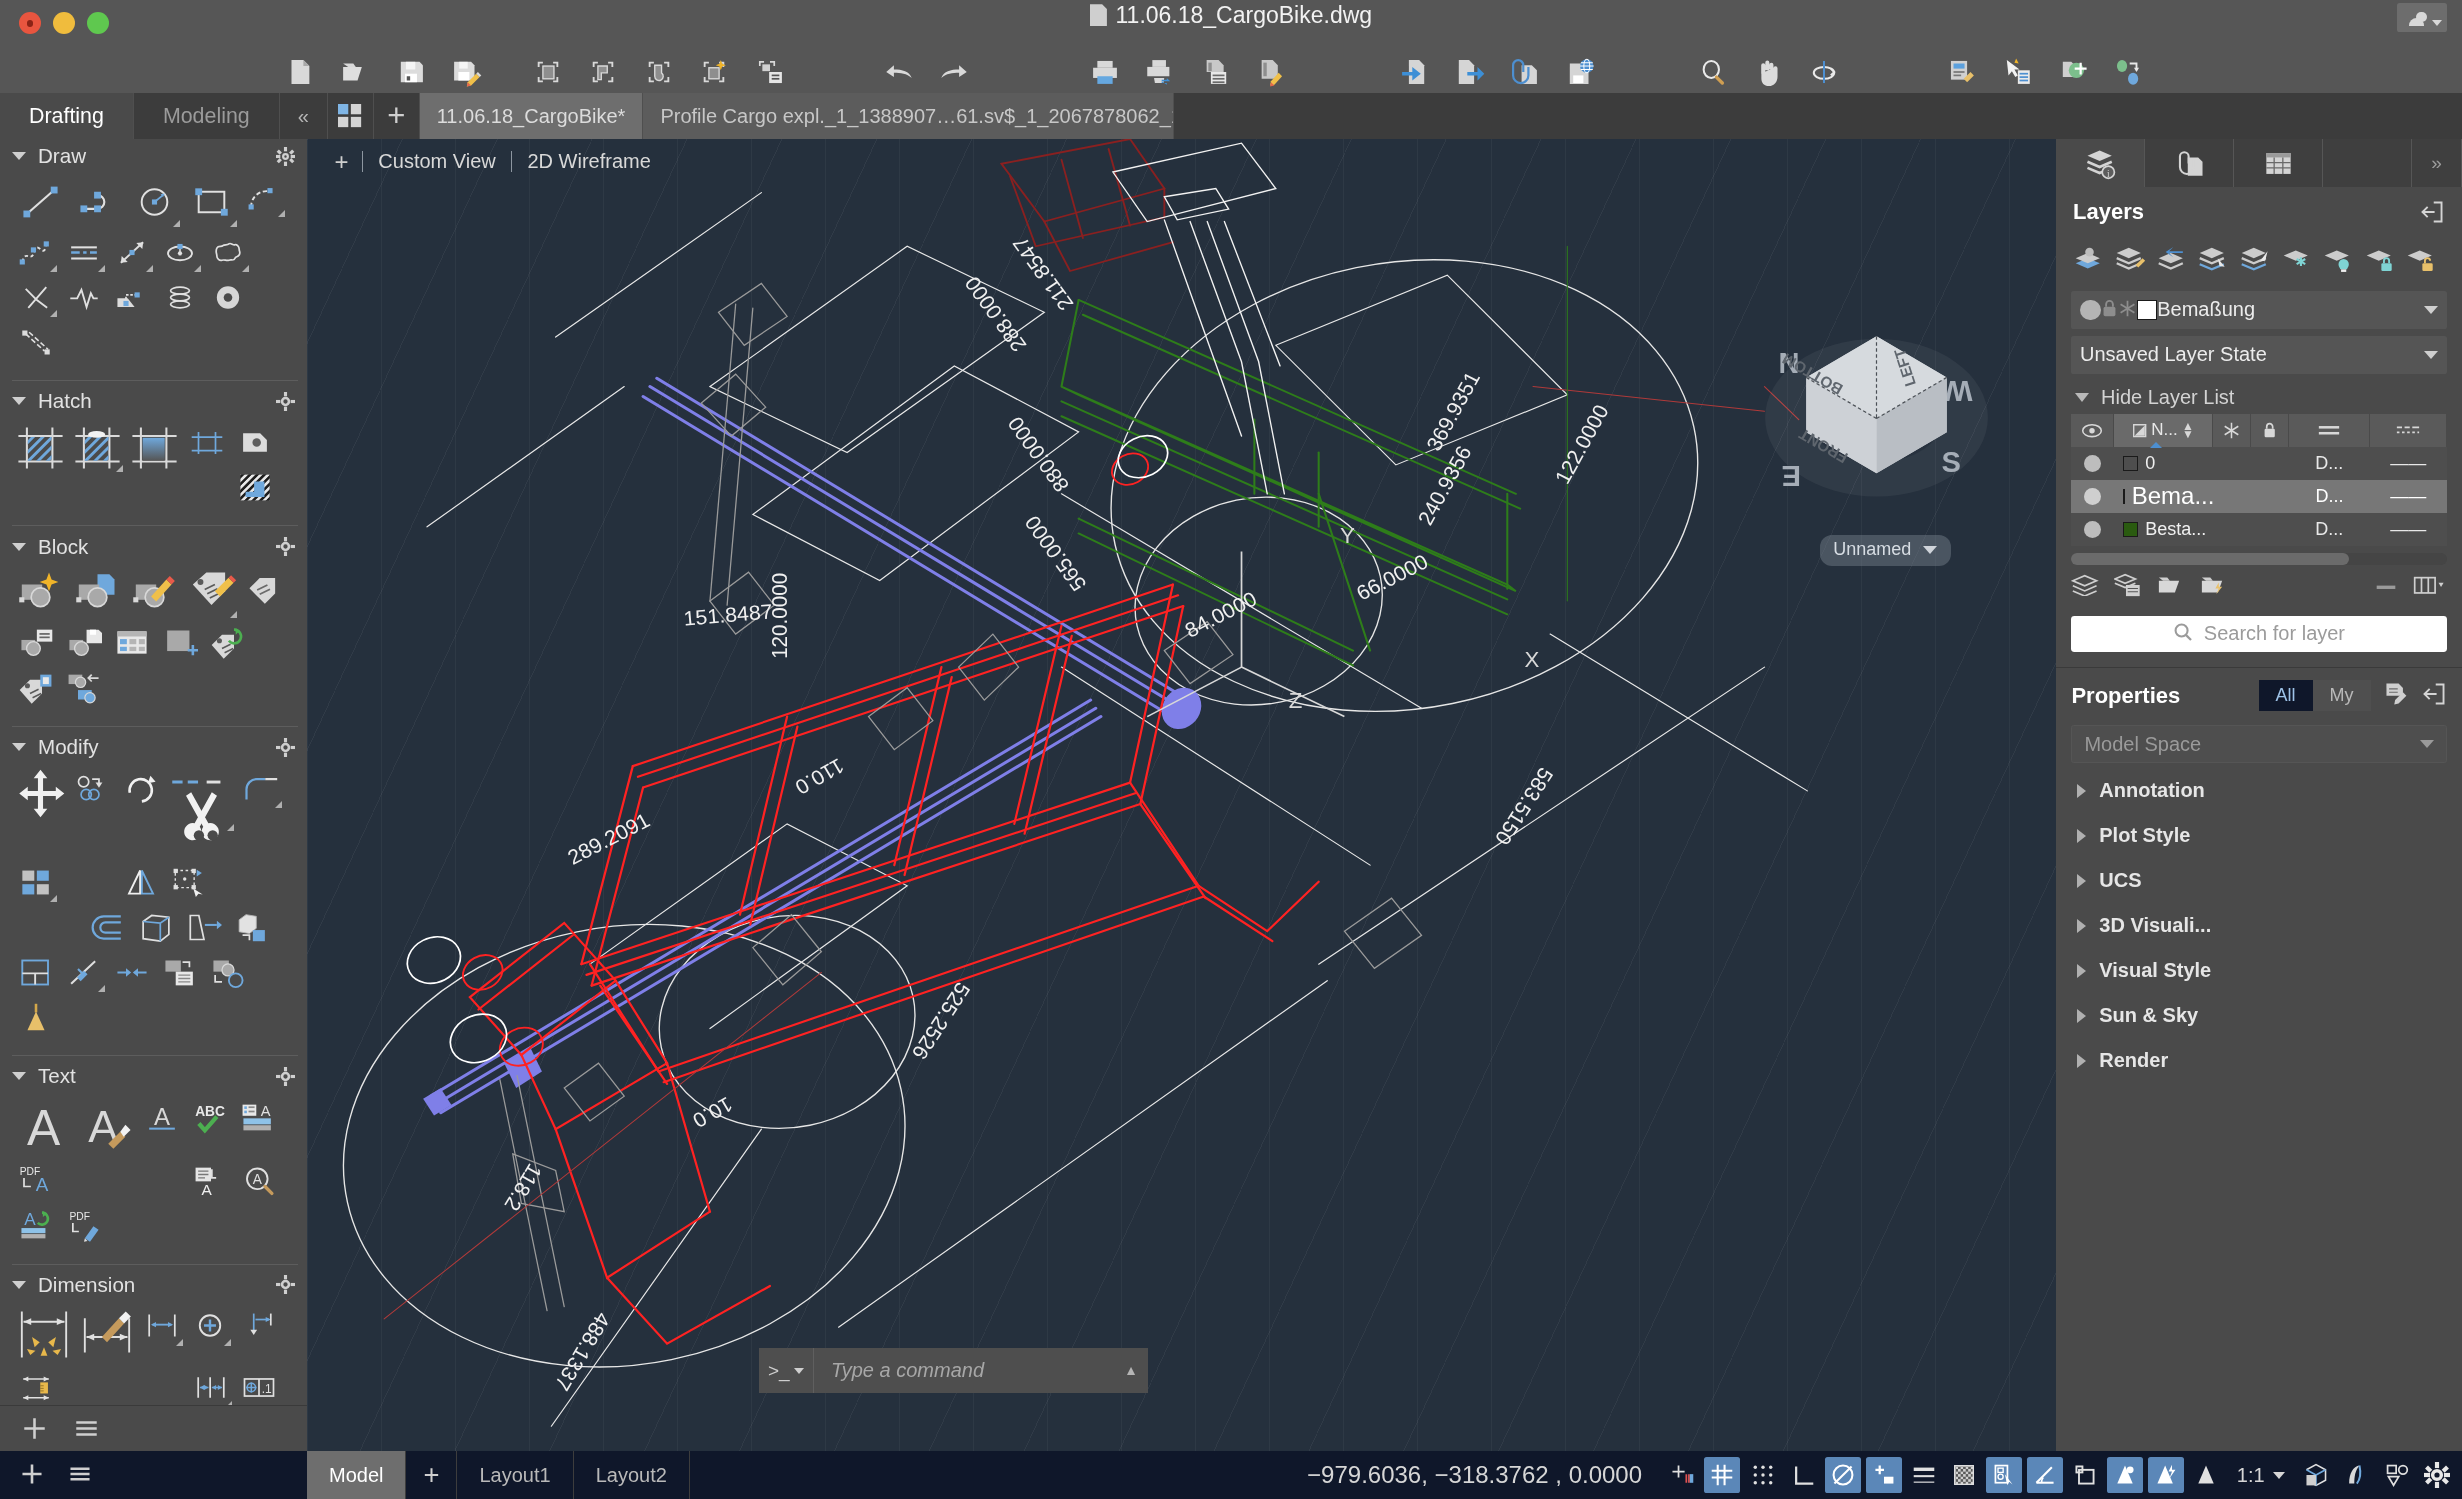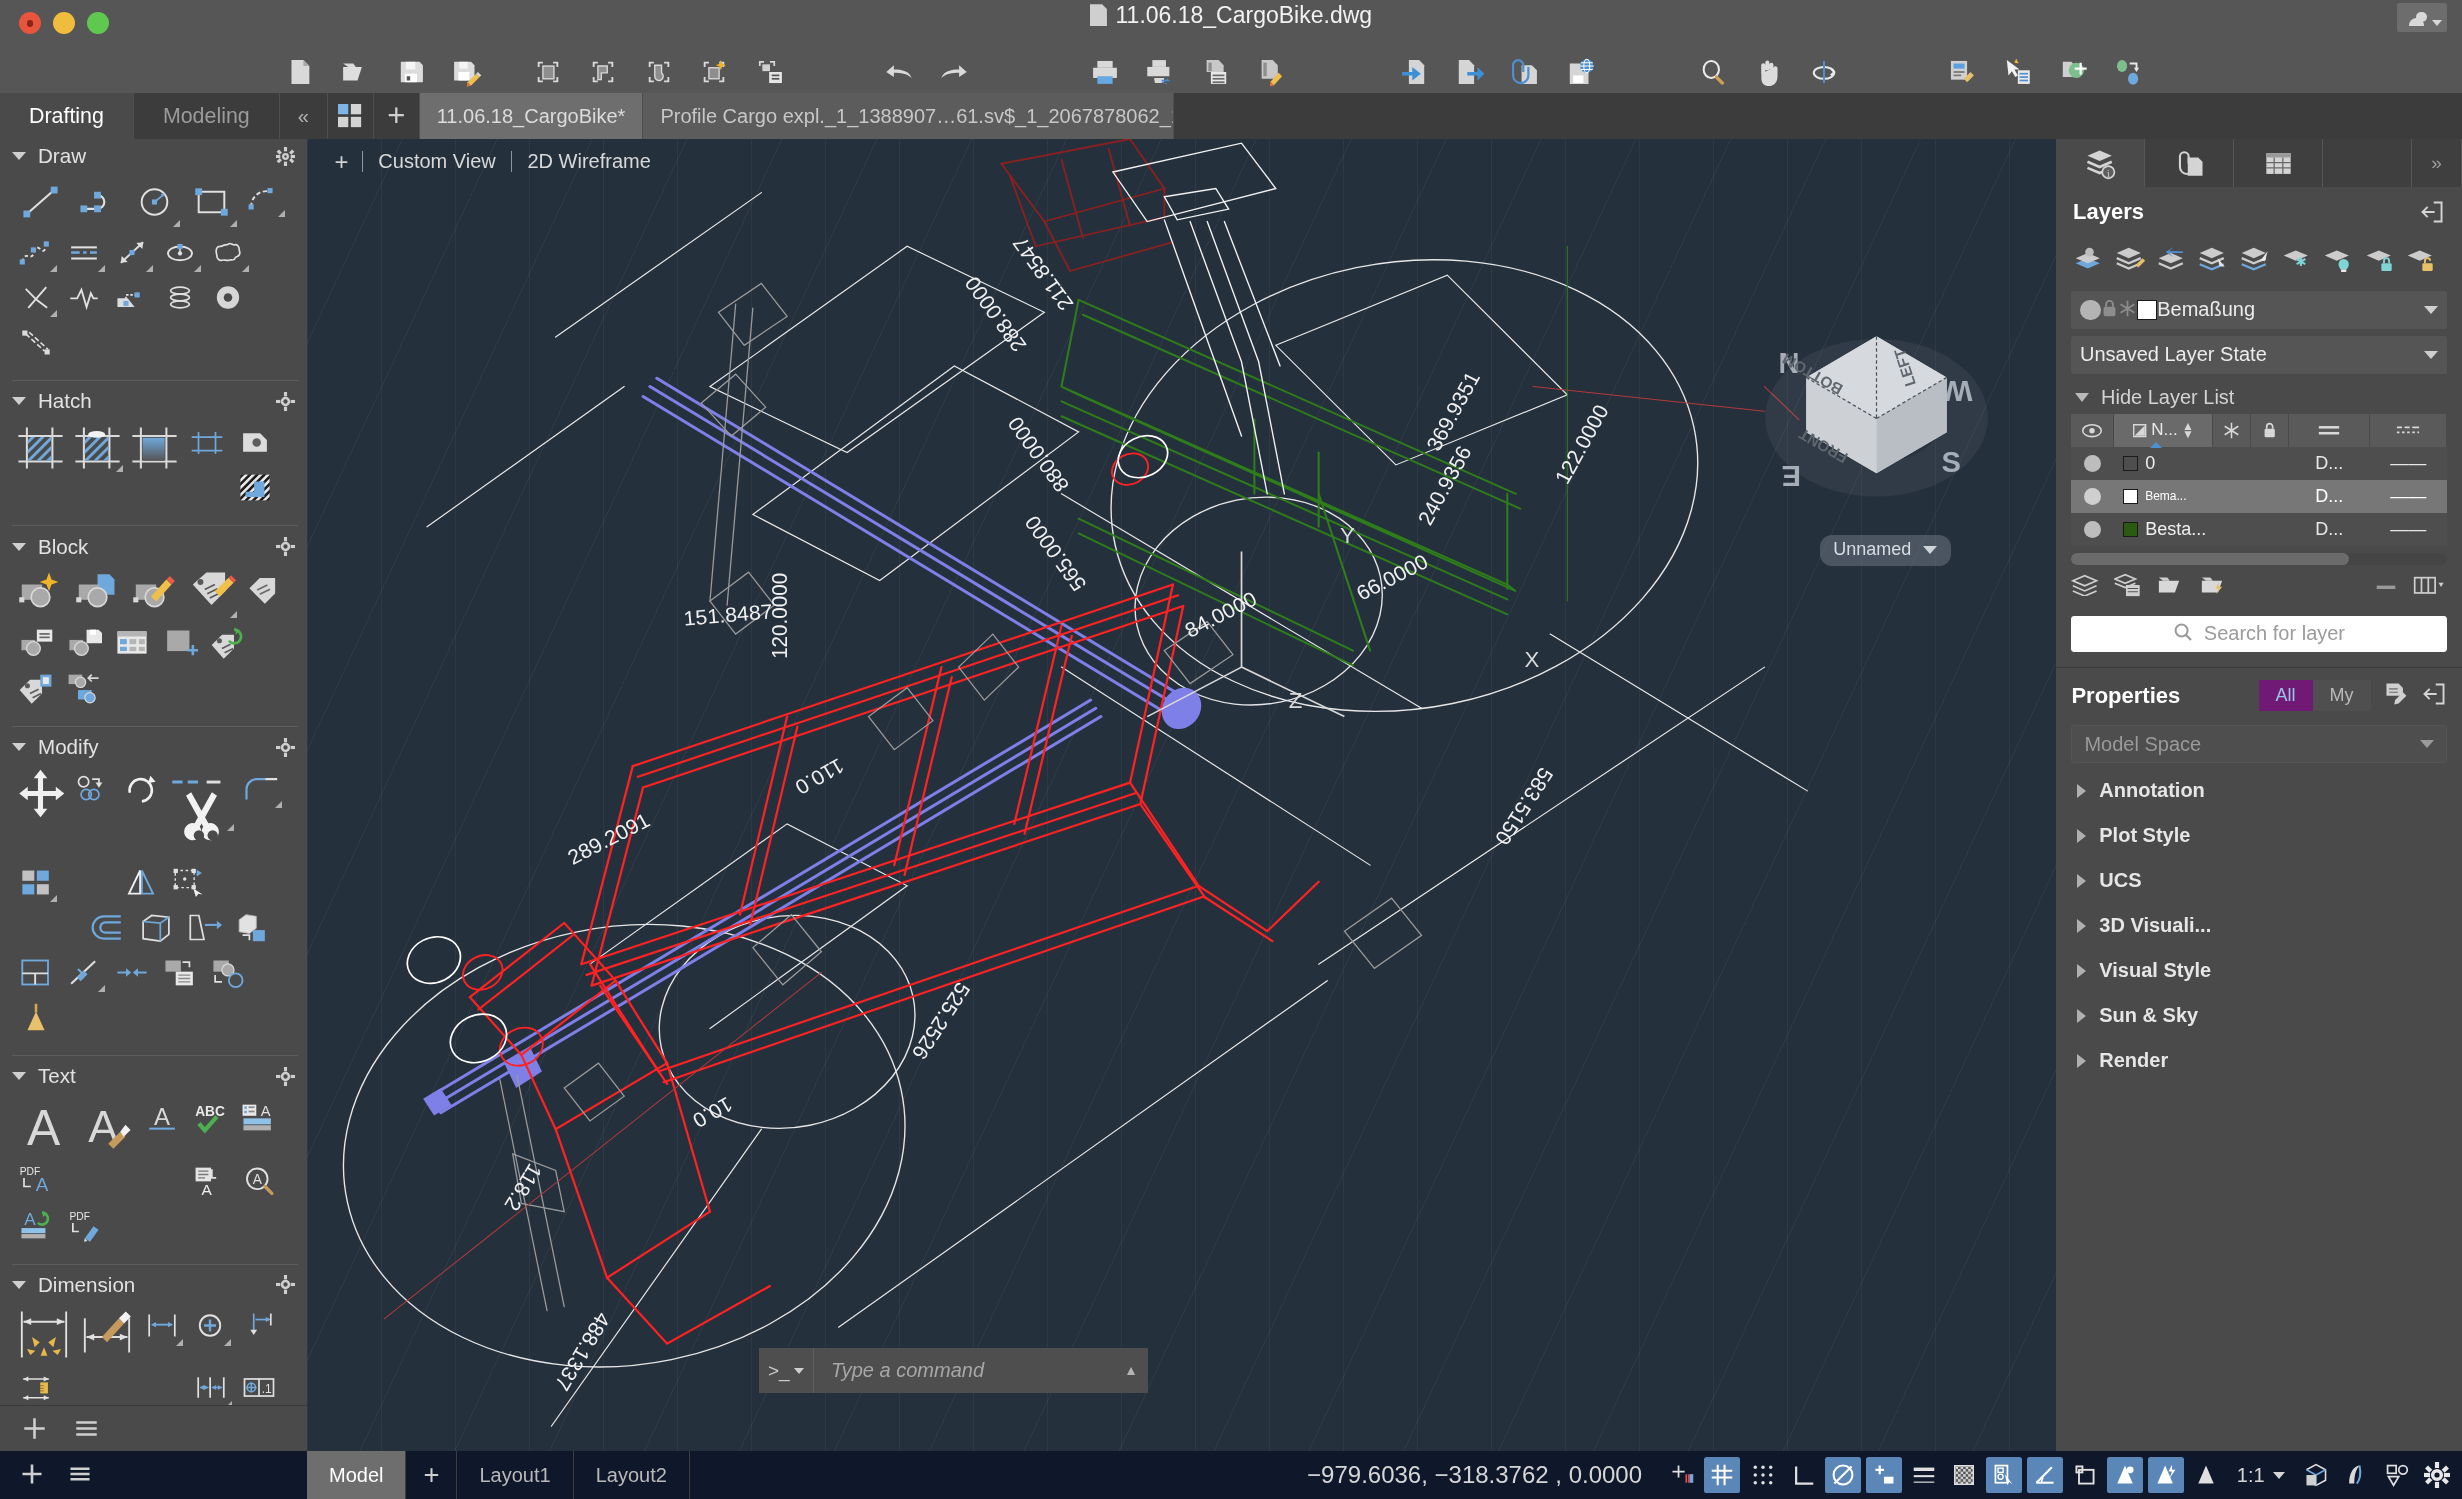--- a/index.html
+++ b/index.html
@@ -137,21 +137,21 @@
   .hscroll .thumb { position:absolute; left:0; top:0; height:12px; width:74%; background:#6b6b6b; border-radius:6px;}
   .lt-footer { display:flex; align-items:center; padding:8.6px 15.4px; gap:15.4px;}
   .searchbox { margin:6.9px 15.4px; height:36px; background:#ffffff; border-radius:3.4px; display:flex;
      align-items:center; justify-content:center; gap:10.3px; }
   .searchbox .ph { color:#9b9b9b; font-size:20px; }
   .rp-sep { height:0.9px; background:#3a3a3a; margin:8.6px 0 0 0; }
   .prop-title { display:flex; align-items:center; padding:12px 15.4px 8.6px 15.4px; gap:12px;}
   .prop-title .t { color:#ffffff; font-size:22px; font-weight:bold; flex:1;}
   .seg { display:flex; }
   .seg .s { padding:5.1px 17px; font-size:18px; color:#b9b9b9; background:#4f4f4f; cursor:pointer;}
-  .seg .s.active { background:#701a75; color:#9ec3e8;text-align:right; }
+  .seg .s.active { background:#0f172a; color:#9ec3e8;text-align:right; }
   .prop-combo { margin:5.1px 15.4px; height:38px; background:#4e4e4e; border:0.9px solid #555; border-radius:2.6px;
     display:flex; align-items:center; padding:0 12px; }
   .prop-combo .v { flex:1; color:#9a9a9a; font-size:20px;}
   .prop-row { display:flex; align-items:center; gap:13.7px; padding:11px 0 11px 20.6px; cursor:pointer;}
   .prop-row .tri { width:0;height:0;border-top:7.7px solid transparent;border-bottom:7.7px solid transparent;border-left:9.4px solid #b0b0b0;}
   .prop-row .lbl { color:#e6e6e6; font-size:20px; font-weight:bold;}
 
   
   .statusbar { height:48px; background:#0f172a; flex:none; display:flex; align-items:stretch; }
   .layout-tabs { display:flex; align-items:stretch; }
@@ -1617,21 +1617,21 @@
           <div class="lt-c" style="width:81px;color:#e8e8e8;font-size:18px">D...</div>
           <div class="lt-c" style="width:77px;color:#e8e8e8;font-size:18px">——</div>
         </div>
 
         <div class="lt-row sel">
           <div class="lt-c" style="width:43px">
               <span style="width:17px;height:17px;border-radius:50%;background:#cfcfcf;display:block"></span>
             </div>
           <div class="lt-c" style="width:99px;justify-content:flex-start;gap:6.9px;padding-left:8.6px">
             <span style="width:15.4px;height:15.4px;border:1.7px solid #1a1a1a;background:#ffffff;display:block"></span>
-            <span style="color:#ffffff;font-size:12px">Bema...</span>
+            <span style="color:#ffffff;font-size:24px">Bema...</span>
           </div>
           <div class="lt-c" style="width:38px"></div>
           <div class="lt-c" style="width:38px"></div>
           <div class="lt-c" style="width:81px;color:#ffffff;font-size:18px">D...</div>
           <div class="lt-c" style="width:77px;color:#ffffff;font-size:18px">——</div>
         </div>
 
         <div class="lt-row">
           <div class="lt-c" style="width:43px">
               <span style="width:17px;height:17px;border-radius:50%;background:#bdbdbd;display:block"></span>

